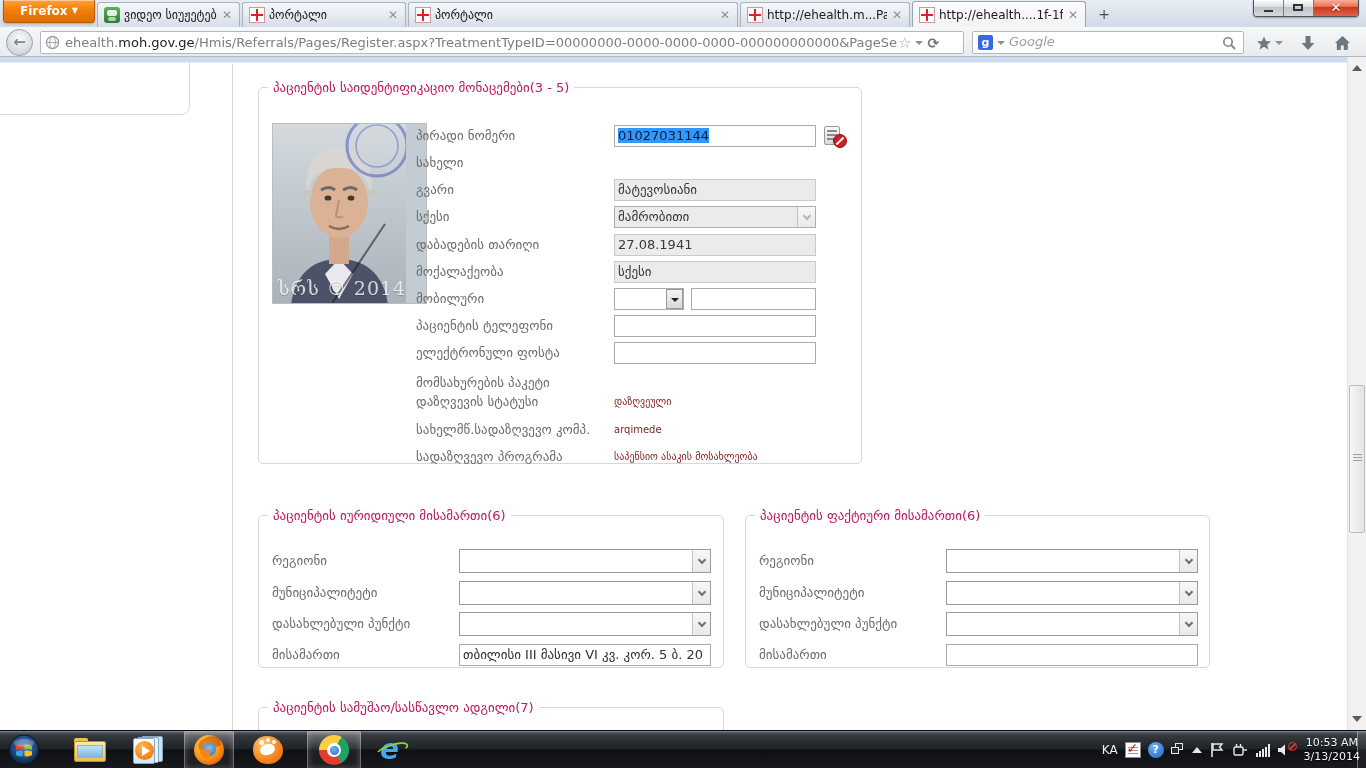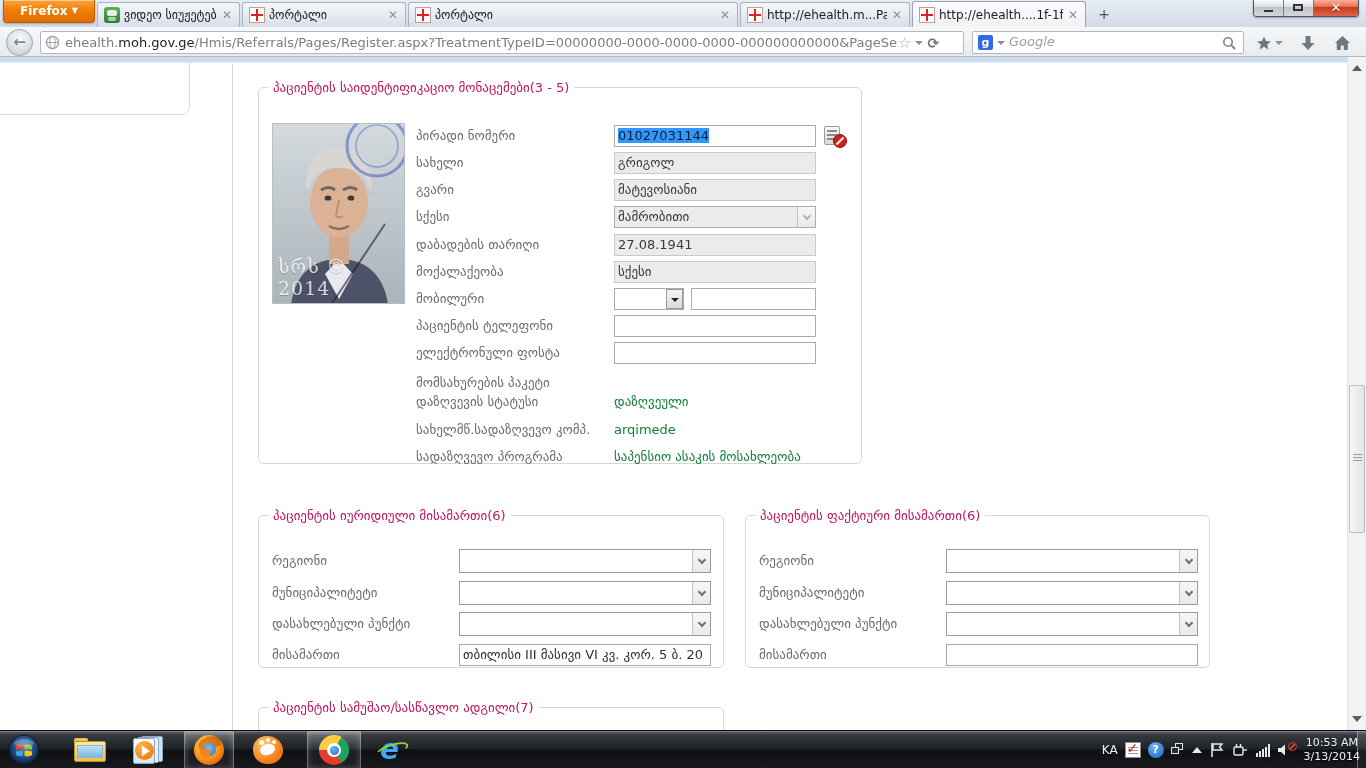--- a/index.html
+++ b/index.html
@@ -79,21 +79,21 @@
               border-bottom:1px solid #e3ecf7; }
   .cutbox { position:absolute; left:-30px; top:-60px; width:220px; height:118px;
             border:1px solid #dadada; border-radius:8px; }
   .vline { position:absolute; left:232px; top:7px; width:1px; height:666px; background:#d6d6d6; }
 
   fieldset.fs { position:absolute; border:1px solid #d7d7d7; border-radius:5px; background:#fff;
                 margin:0; padding:0; }
   fieldset.fs legend { margin-left:9px; padding:0 5px; font-size:13px; color:#be185d; }
 
   .lbl { position:absolute; font-size:13px; color:#6e6e6e; line-height:22px; white-space:nowrap; }
-  .val { position:absolute; font-size:13px; color:#15803d; line-height:22px; white-space:nowrap; }
+  .val { position:absolute; font-size:10px; color:#7f1d1d; line-height:22px; white-space:nowrap; }
   .tb  { position:absolute; height:22px; background:#fff; border:1px solid #ababab;
          font-size:13px; color:#333; line-height:20px; padding:0 3px; }
   .tb.dis { background:#ebebeb; border-color:#c9c9c9; color:#3a3a3a; }
   .tb .seltext { background:#3297fd; color:#0a2038; }
   .selbox { position:absolute; height:22px; background:#fff; border:1px solid #9b9b9b;
             font-size:13px; color:#333; line-height:20px; padding:0 20px 0 3px; }
   .selbox.dis { background:#ebebeb; border-color:#adadad; color:#3a3a3a; }
   .selbox .btn { position:absolute; right:0; top:0; width:18px; height:20px;
                  background:linear-gradient(#f7f7f7,#e9e9e9); border-left:1px solid #c3c3c3; }
   .chev { position:absolute; right:5px; top:6px; width:6px; height:6px;
@@ -104,21 +104,21 @@
   .combo-btn:after { content:""; position:absolute; left:4px; top:8px; width:0; height:0;
                      border-left:4px solid transparent; border-right:4px solid transparent;
                      border-top:4px solid #222; }
   .rm-icon { position:absolute; width:16px; height:19px; background:linear-gradient(#fafafa,#d8d8d8);
              border:1px solid #9a9a9a; border-radius:2px; }
   .rm-icon i { position:absolute; left:2px; height:2px; background:#8b8b8b; width:10px; }
   .rm-icon .badge { position:absolute; right:-8px; bottom:-4px; width:14px; height:14px; border-radius:50%;
                     background:#cf1f1f; border:1px solid #8e0f0f; }
   .rm-icon .badge:after { content:""; position:absolute; left:1px; top:5px; width:10px; height:2px;
                           background:#fff; transform:rotate(-45deg); }
-  .photo { position:absolute; left:13px; top:28px; width:133px; height:181px; overflow:hidden;
+  .photo { position:absolute; left:13px; top:28px; width:155px; height:181px; overflow:hidden;
            border:1px solid #b9bec2; background:#c2ccd2; }
   .wm { position:absolute; left:5px; bottom:4px; font-family:"DejaVu Serif", serif; font-size:19px;
         color:rgba(252,252,252,.8); letter-spacing:1px; text-shadow:0 1px 1px rgba(0,0,0,.2); }
 
   
   .scroll { position:absolute; left:1347px; top:0; width:19px; height:673px; background:#f2f2f2;
             border-left:1px solid #e4e4e4; }
   .sc-up, .sc-down { position:absolute; left:3px; width:12px; height:12px; }
   .sc-up { top:5px; } .sc-down { bottom:5px; }
   .sc-up:after { content:""; position:absolute; left:1px; top:3px; border-left:5px solid transparent;
@@ -287,21 +287,20 @@
       <div class="lbl" style="left:157px;top:30px;">პირადი ნომერი</div>
       <div class="tb" style="left:355px;top:30px;width:202px;"><span class="seltext">01027031144</span></div>
       <div class="rm-icon" style="left:565px;top:31px;">
         <i style="top:3px;"></i>
           <i style="top:7px;"></i>
           <i style="top:11px;"></i>
         <span class="badge"></span>
       </div>
 
       <div class="lbl" style="left:157px;top:57px;">სახელი</div>
-      <div class="tb dis" style="left:355px;top:57px;width:202px;">გრიგოლ</div>
 
       <div class="lbl" style="left:157px;top:84px;">გვარი</div>
       <div class="tb dis" style="left:355px;top:84px;width:202px;">მატევოსიანი</div>
 
       <div class="lbl" style="left:157px;top:111px;">სქესი</div>
       <div class="selbox dis" style="left:355px;top:111px;width:202px;">
         <span>მამრობითი</span>
         <span class="btn">
             <span class="chev"></span>
           </span>

